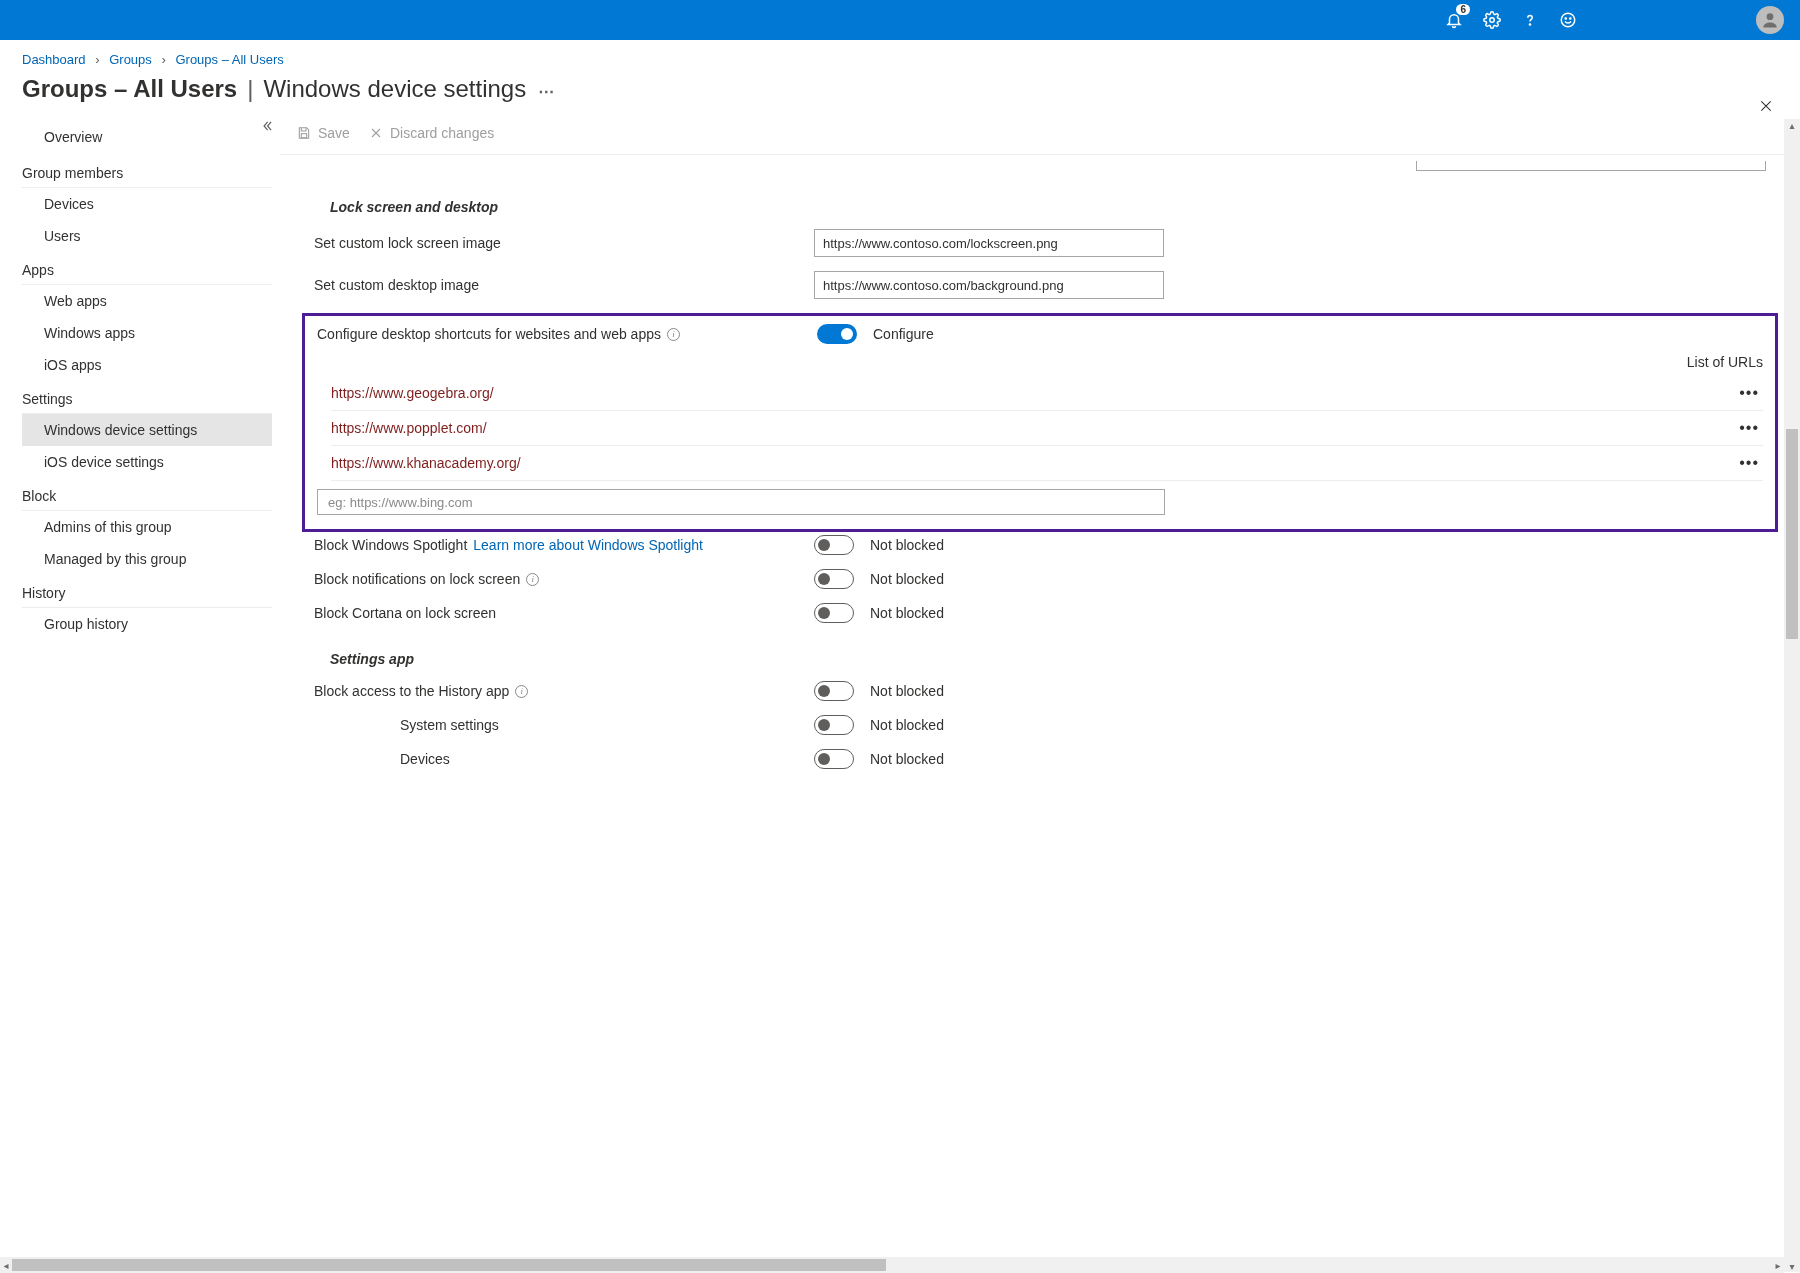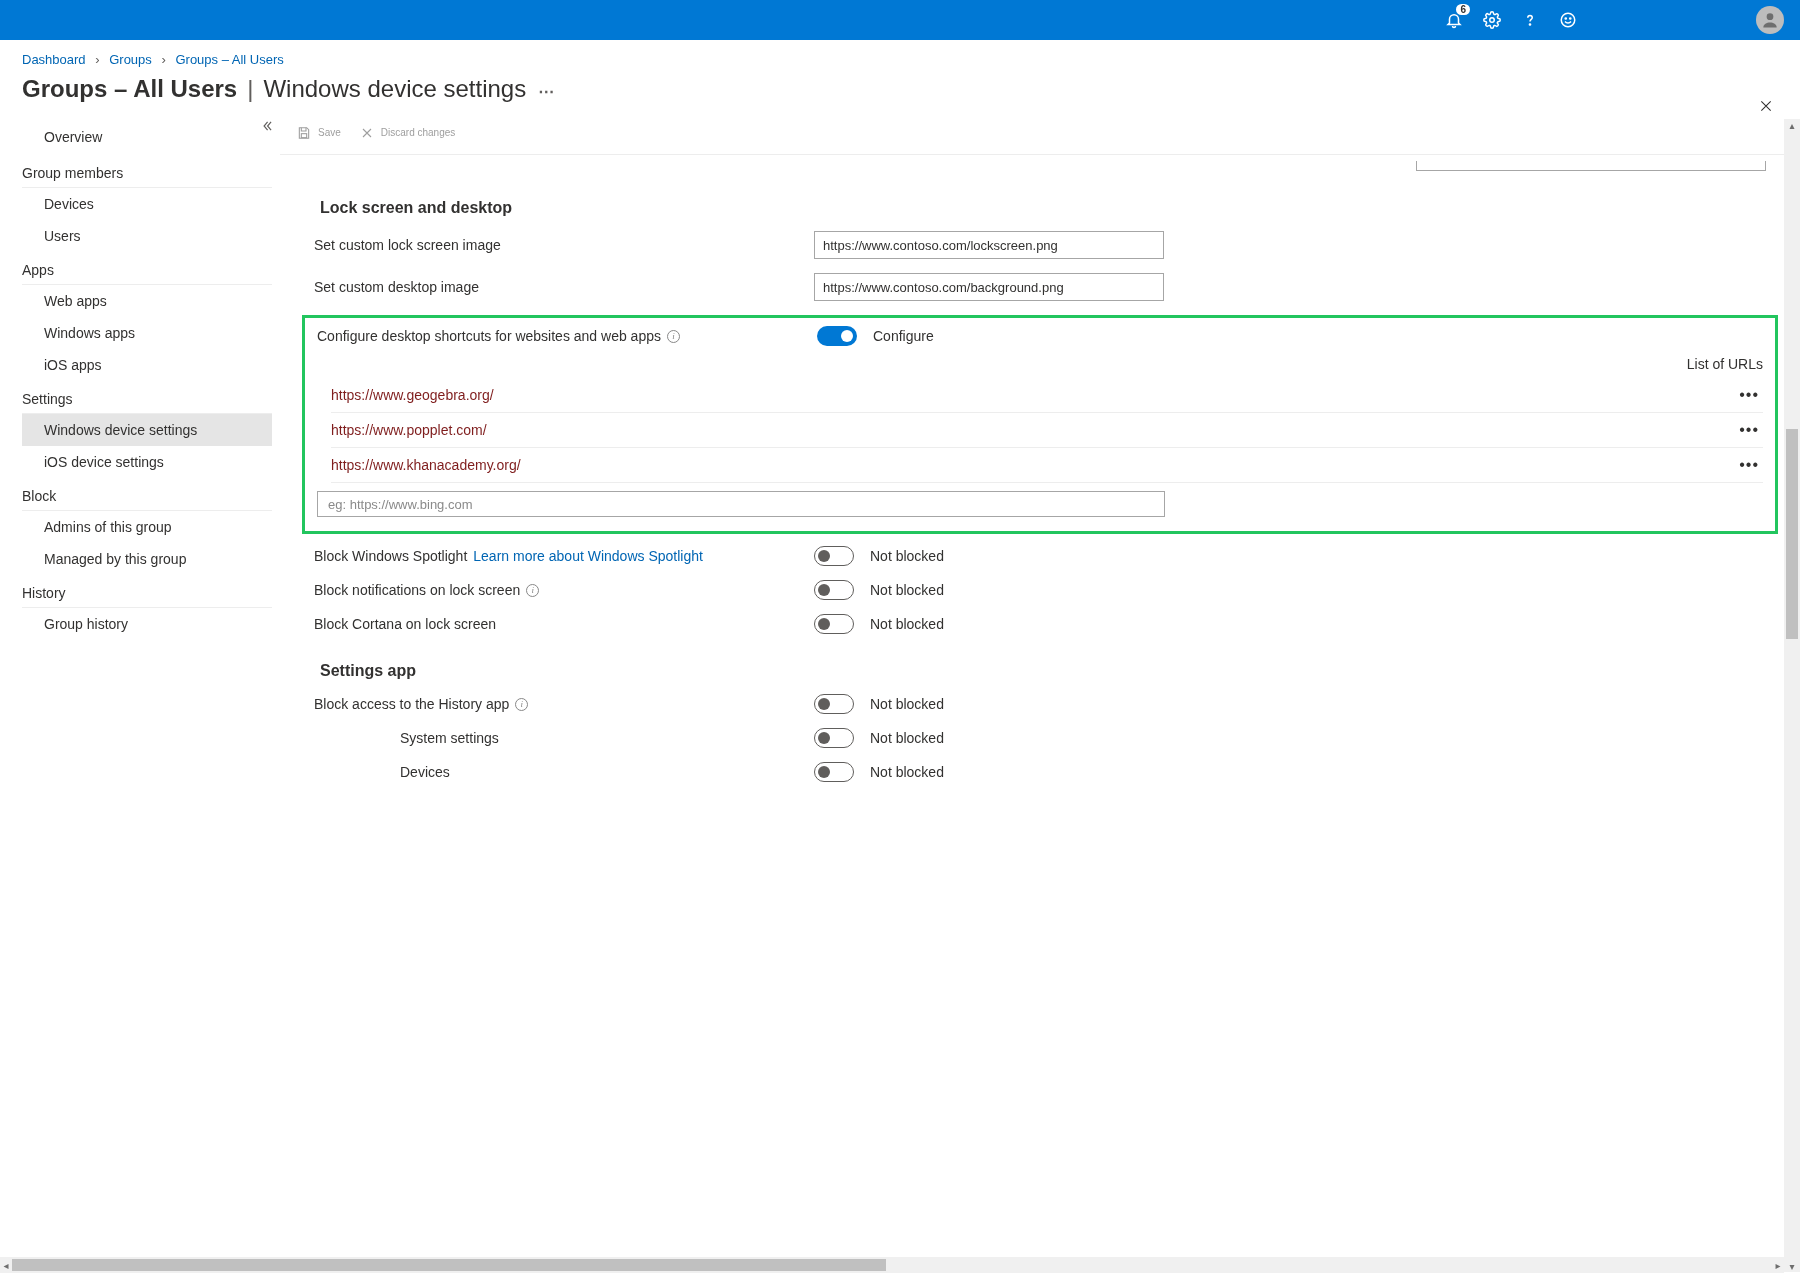--- a/index.html
+++ b/index.html
@@ -31,26 +31,26 @@
   .sidebar { width: 280px; padding: 0 8px 0 22px; overflow: hidden; position: relative; }
   .sidebar .collapse { position: absolute; right: 6px; top: 0; cursor: pointer; color: #605e5c; }
   .sidebar .sec-head { font-size: 14px; color: #323130; font-weight: 400; padding: 10px 0 6px 0; border-bottom: 1px solid #ededed; }
   .sidebar .item { padding: 8px 10px 8px 22px; font-size: 14px; color: #323130; cursor: pointer; }
   .sidebar .item.active { background: #e5e5e5; }
   .sidebar .top-item { padding: 10px 10px 10px 22px; font-size: 14px; color: #323130; cursor: pointer; }
 
   
   .content { flex: 1; position: relative; overflow: hidden; }
   .cmdbar { display: flex; align-items: center; gap: 18px; padding: 0 16px 8px 16px; border-bottom: 1px solid #ededed; height: 36px; }
-  .cmdbar .cmd { display: inline-flex; align-items: center; gap: 6px; color: #9e9e9e; cursor: pointer; font-size: 10px; }
+  .cmdbar .cmd { display: inline-flex; align-items: center; gap: 6px; color: #9e9e9e; cursor: pointer; font-size: 14px; }
   .cmdbar .cmd svg { width: 16px; height: 16px; }
 
   .scroll { height: calc(100% - 36px); overflow-y: auto; padding: 30px 34px 40px 34px; position: relative; }
 
-  h3.section { font-size: 16px; font-weight: 600; margin: 28px 0 14px 6px; color: #323130; }
+  h3.section { font-size: 14px; font-weight: 600; margin: 28px 0 14px 16px; color: #323130; font-style: italic; }
   h3.section:first-child { margin-top: 22px; }
 
   .row { display: flex; align-items: center; margin-bottom: 14px; }
   .row .label { flex: 0 0 500px; font-size: 14px; color: #323130; display: inline-flex; align-items: center; gap: 6px;}
   .row .label.indent { padding-left: 86px; }
   .row .control { flex: 0 0 auto; display: inline-flex; align-items: center; gap: 16px; }
   .row .status { font-size: 14px; color: #323130; }
 
   input.text { width: 350px; height: 28px; padding: 11px 8px; font-size: 13px; border: 1px solid #a6a6a6; background: #fff; color: #323130; }
   input.url-add { width: 848px; height: 26px; padding: 2px 10px; font-size: 13px; border: 1px solid #a6a6a6; background: #fff; color: #323130; }
@@ -58,21 +58,21 @@
 
   
   .toggle { width: 40px; height: 20px; border-radius: 10px; position: relative; cursor: pointer; }
   .toggle .knob { width: 12px; height: 12px; border-radius: 50%; position: absolute; top: 4px; }
   .toggle.on { background: #0078d4; }
   .toggle.on .knob { background: #fff; right: 4px; }
   .toggle.off { background: #fff; border: 1px solid #605e5c; }
   .toggle.off .knob { background: #605e5c; left: 3px; top: 3px; }
 
   
-  .highlight-box { border: 3px solid #22c55e; padding: 8px 12px 14px 12px; margin: 8px -12px 12px -12px; }
+  .highlight-box { border: 3px solid #4c1d95; padding: 8px 12px 14px 12px; margin: 8px -12px 3px -12px; }
 
   .url-list { margin-left: 14px; }
   .url-list-head { font-size: 14px; color: #323130; margin: 10px 0 6px -14px; text-align: right; }
   .url-item { display: flex; align-items: center; justify-content: space-between; padding: 8px 0; border-bottom: 1px solid #ededed; }
   .url-item .url-text { font-size: 14px; color: #7f1d1d; }
   .url-item .dots { cursor: pointer; color: #323130; font-size: 16px; letter-spacing: 1px; padding-right: 4px;}
 
   .link { color: #0065b3; text-decoration: none; cursor: pointer; }
   .info-ic { width: 13px; height: 13px; border: 1px solid #888; border-radius: 50%; display: inline-flex; align-items: center; justify-content: center; font-size: 9px; color: #888; font-style: italic; font-family: Georgia, serif; }
 

